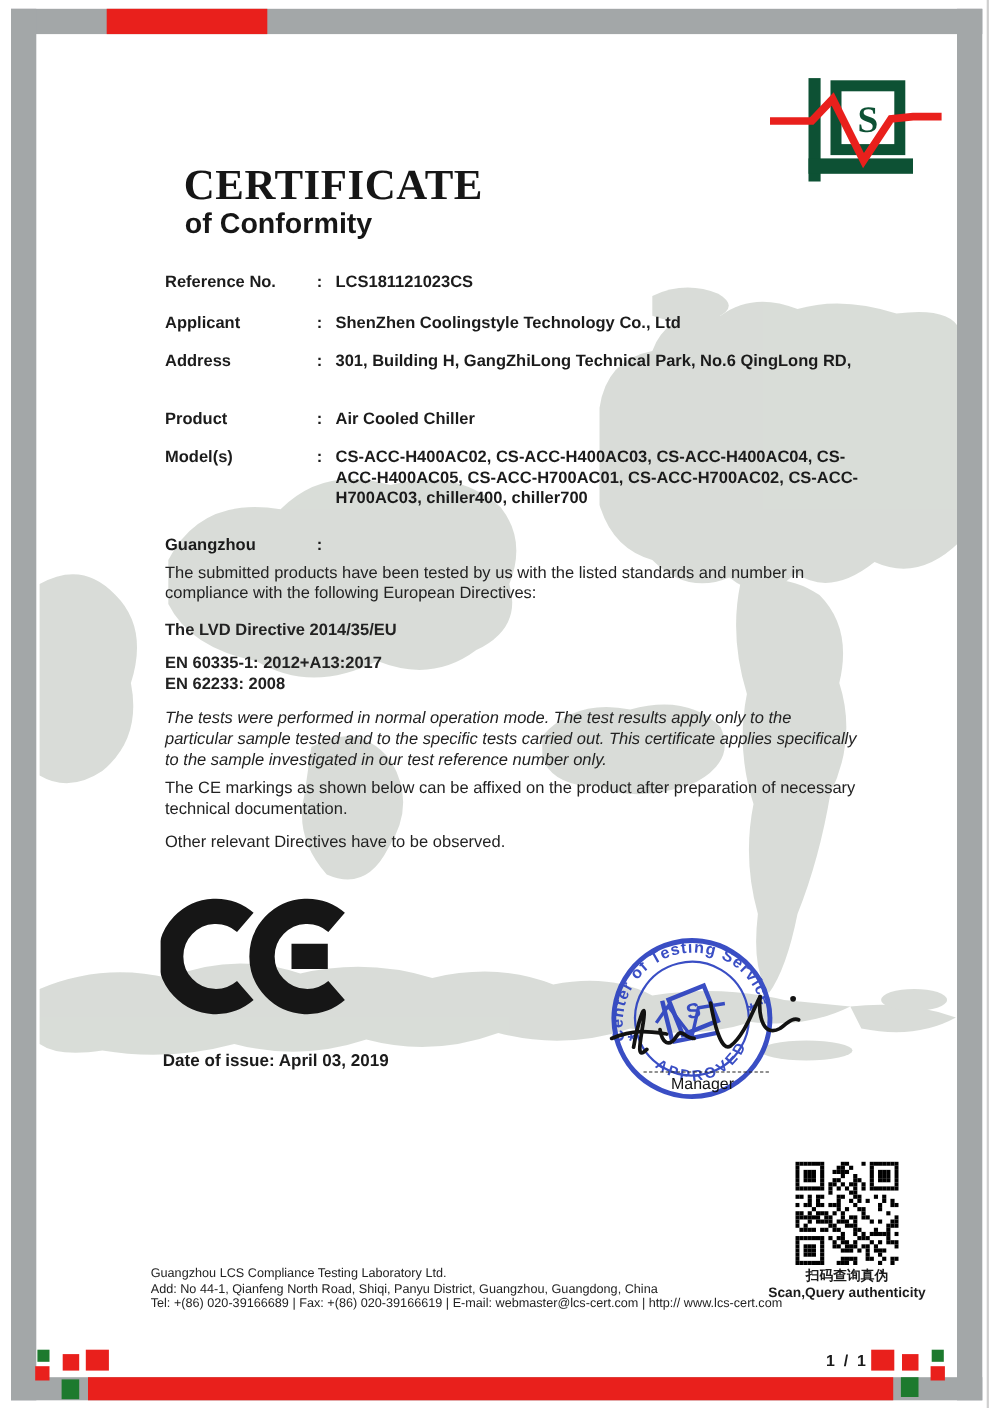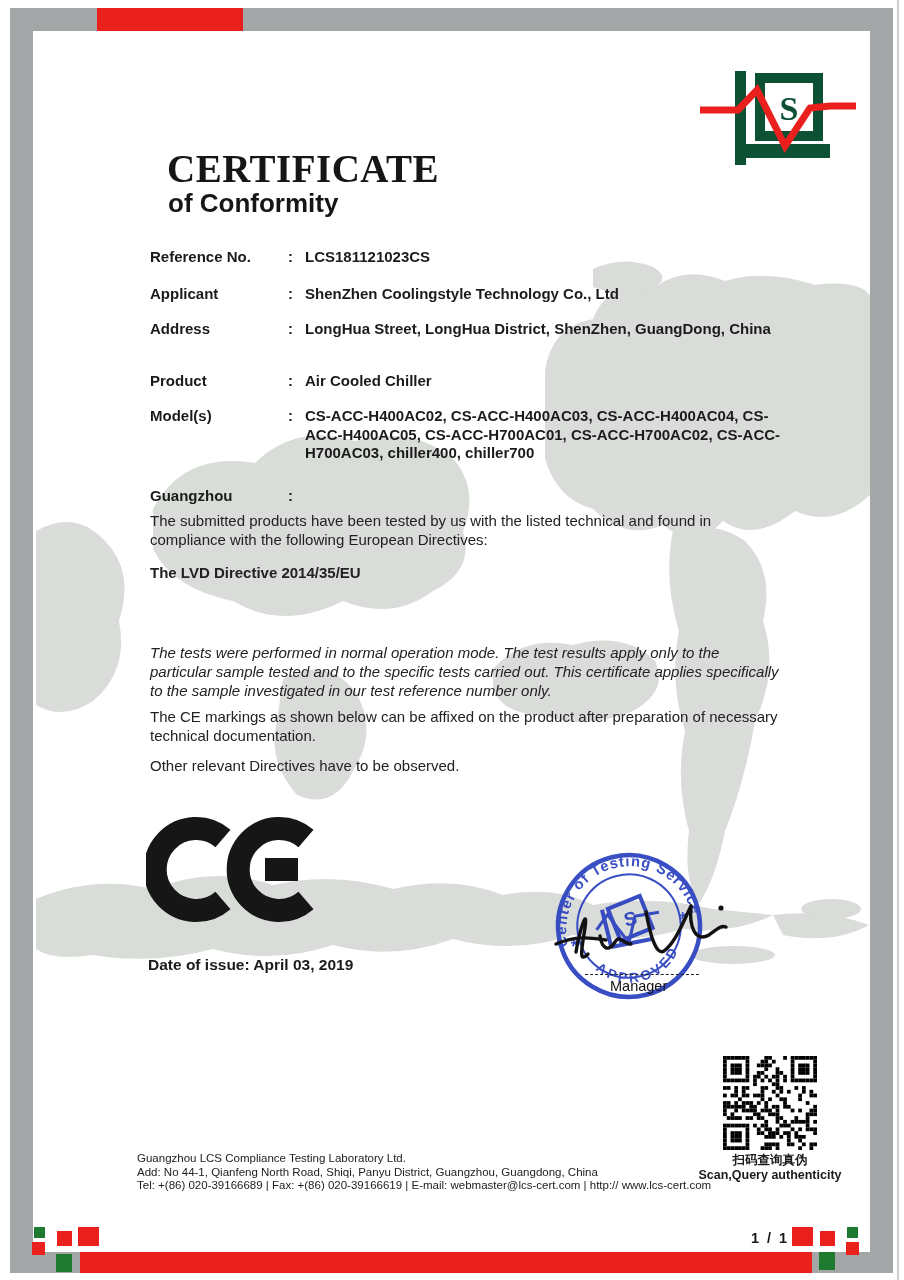--- a/index.html
+++ b/index.html
@@ -111,21 +111,21 @@
     <div class="lbl">Applicant</div>
     <div class="col">:</div>
     <div class="val">
         <div>ShenZhen Coolingstyle Technology Co., Ltd</div>
       </div>
   </div>
   <div class="frow" style="top:320px;">
     <div class="lbl">Address</div>
     <div class="col">:</div>
     <div class="val">
-      <div>LongHua Street, LongHua District, ShenZhen, GuangDong, China</div>
+      <div>301, Building H, GangZhiLong Technical Park, No.6 QingLong RD,</div>
     </div>
   </div>
   <div class="frow" style="top:372px;">
     <div class="lbl">Product</div>
     <div class="col">:</div>
     <div class="val">
         <div>Air Cooled Chiller</div>
       </div>
   </div>
   <div class="frow" style="top:407px;">
@@ -135,22 +135,26 @@
       <div>CS-ACC-H400AC02, CS-ACC-H400AC03, CS-ACC-H400AC04, CS-</div>
       <div>ACC-H400AC05, CS-ACC-H700AC01, CS-ACC-H700AC02, CS-ACC-</div>
       <div>H700AC03, chiller400, chiller700</div>
     </div>
   </div>
   <div class="frow" style="top:487px;">
     <div class="lbl">Guangzhou</div>
     <div class="col">:</div>
   </div>
 
-  <div class="para" style="top:512px;">The submitted products have been tested by us with the listed technical and found in compliance with the following European Directives:</div>
+  <div class="para" style="top:512px;">The submitted products have been tested by us with the listed standards and number in compliance with the following European Directives:</div>
   <div class="para bold" style="top:564px;">The LVD Directive 2014/35/EU</div>
+  <div class="para bold" style="top:594px;">
+    <div>EN 60335-1: 2012+A13:2017</div>
+    <div>EN 62233: 2008</div>
+  </div>
   <div class="para" style="top:644px;font-style:italic;">The tests were performed in normal operation mode. The test results apply only to the particular sample tested and to the specific tests carried out. This certificate applies specifically to the sample investigated in our test reference number only.</div>
   <div class="para" style="top:708px;">The CE markings as shown below can be affixed on the product after preparation of necessary technical documentation.</div>
   <div class="para" style="top:757px;">Other relevant Directives have to be observed.</div>
 
   <svg class="ce" width="170" height="115" viewBox="0 0 170 115" aria-hidden="true">
     <path d="M77,26.5 A41,41 0 1 0 77,88.5" fill="none" stroke="#161616" stroke-width="23"></path>
     <path d="M160,26.5 A41,41 0 1 0 160,88.5" fill="none" stroke="#161616" stroke-width="23"></path>
     <line x1="119" y1="57.5" x2="152" y2="57.5" stroke="#161616" stroke-width="23"></line>
   </svg>
 

